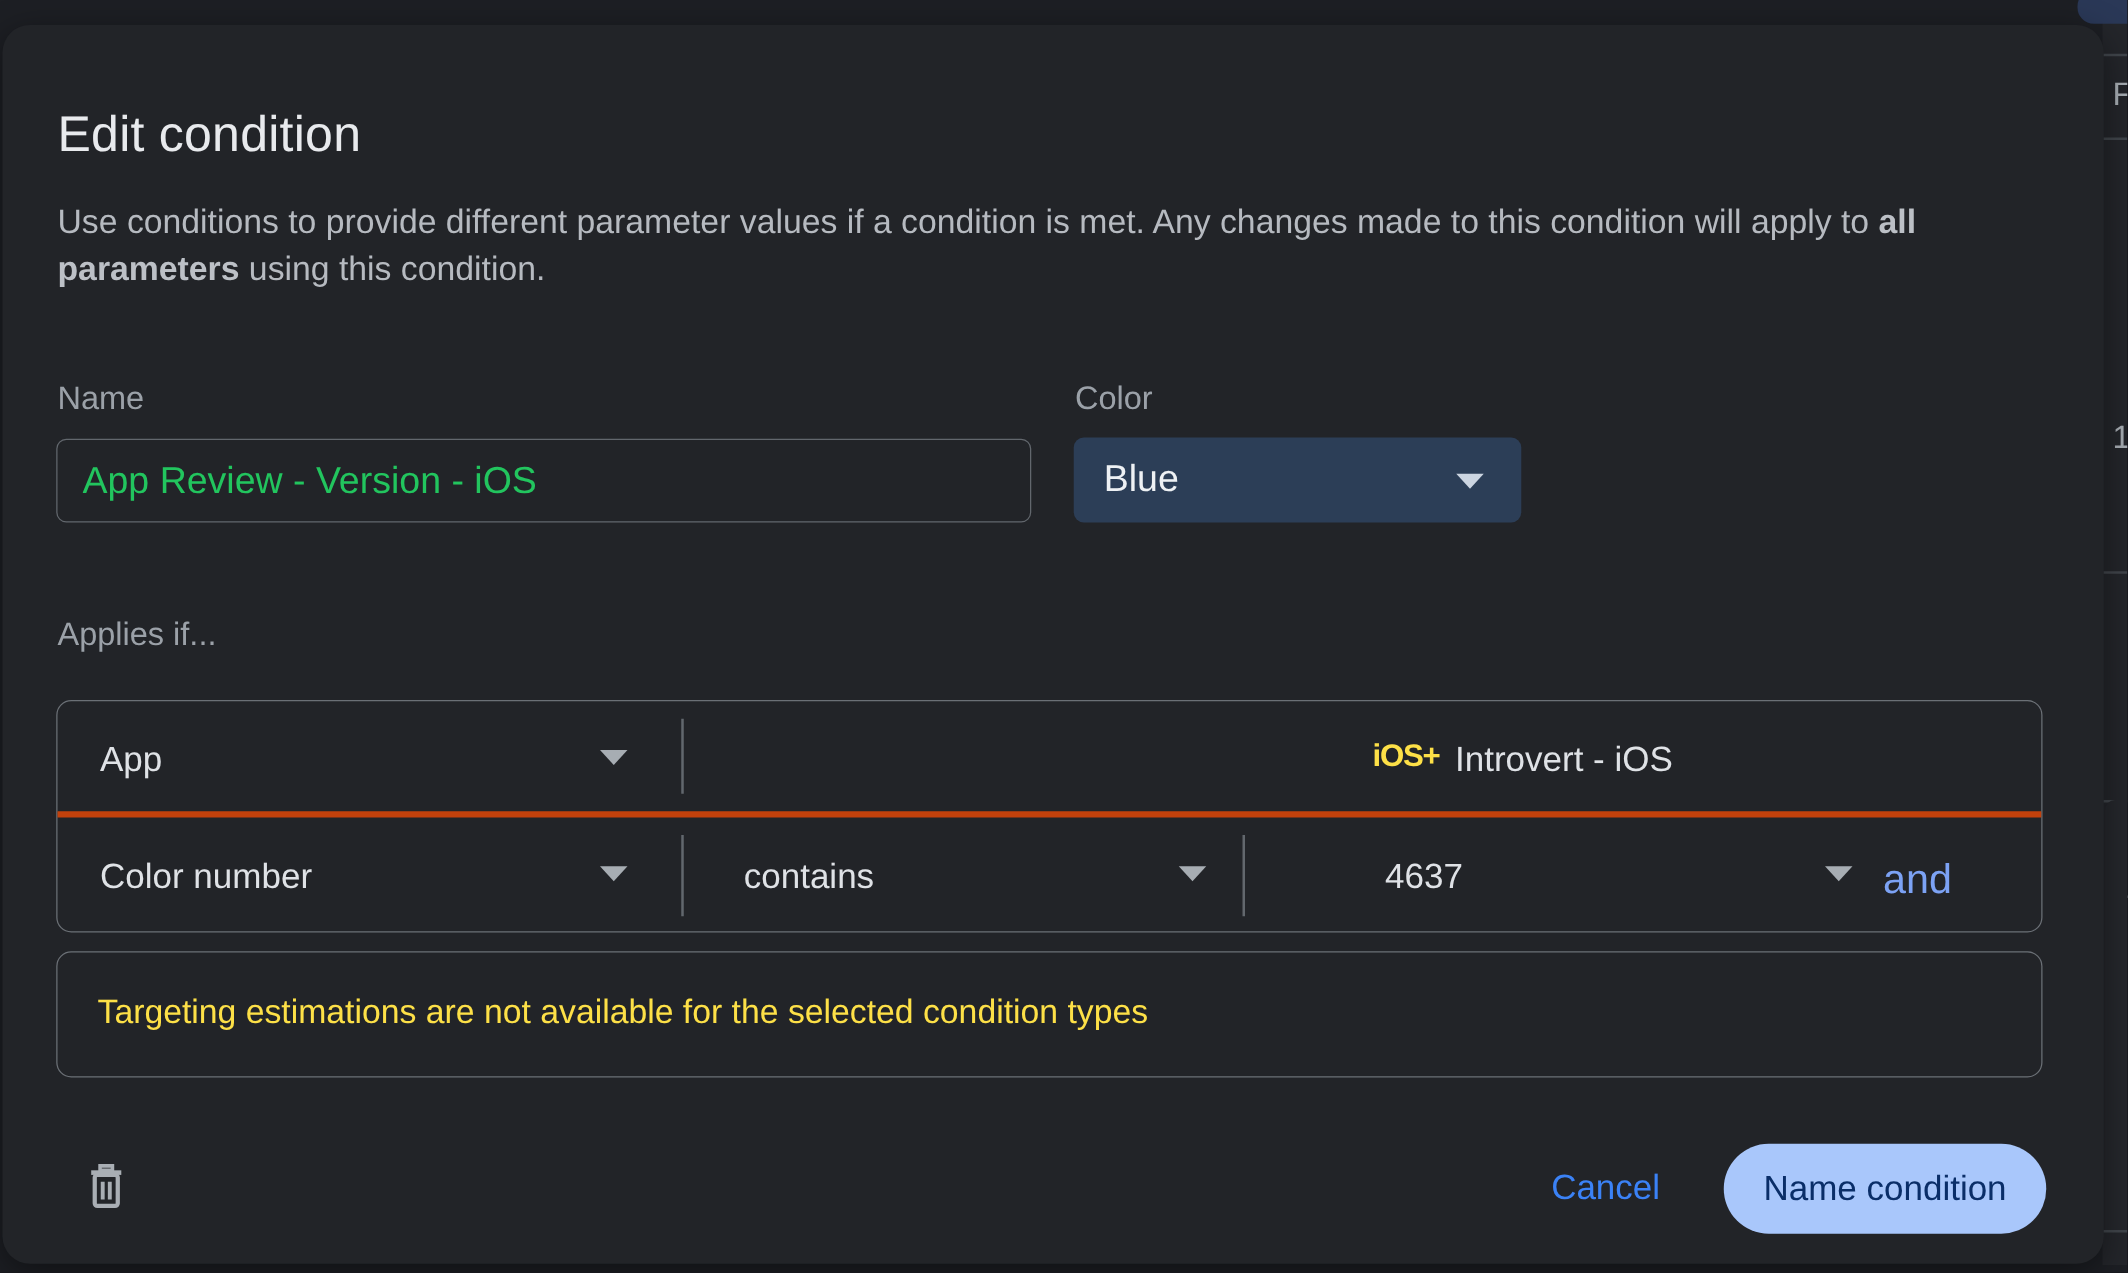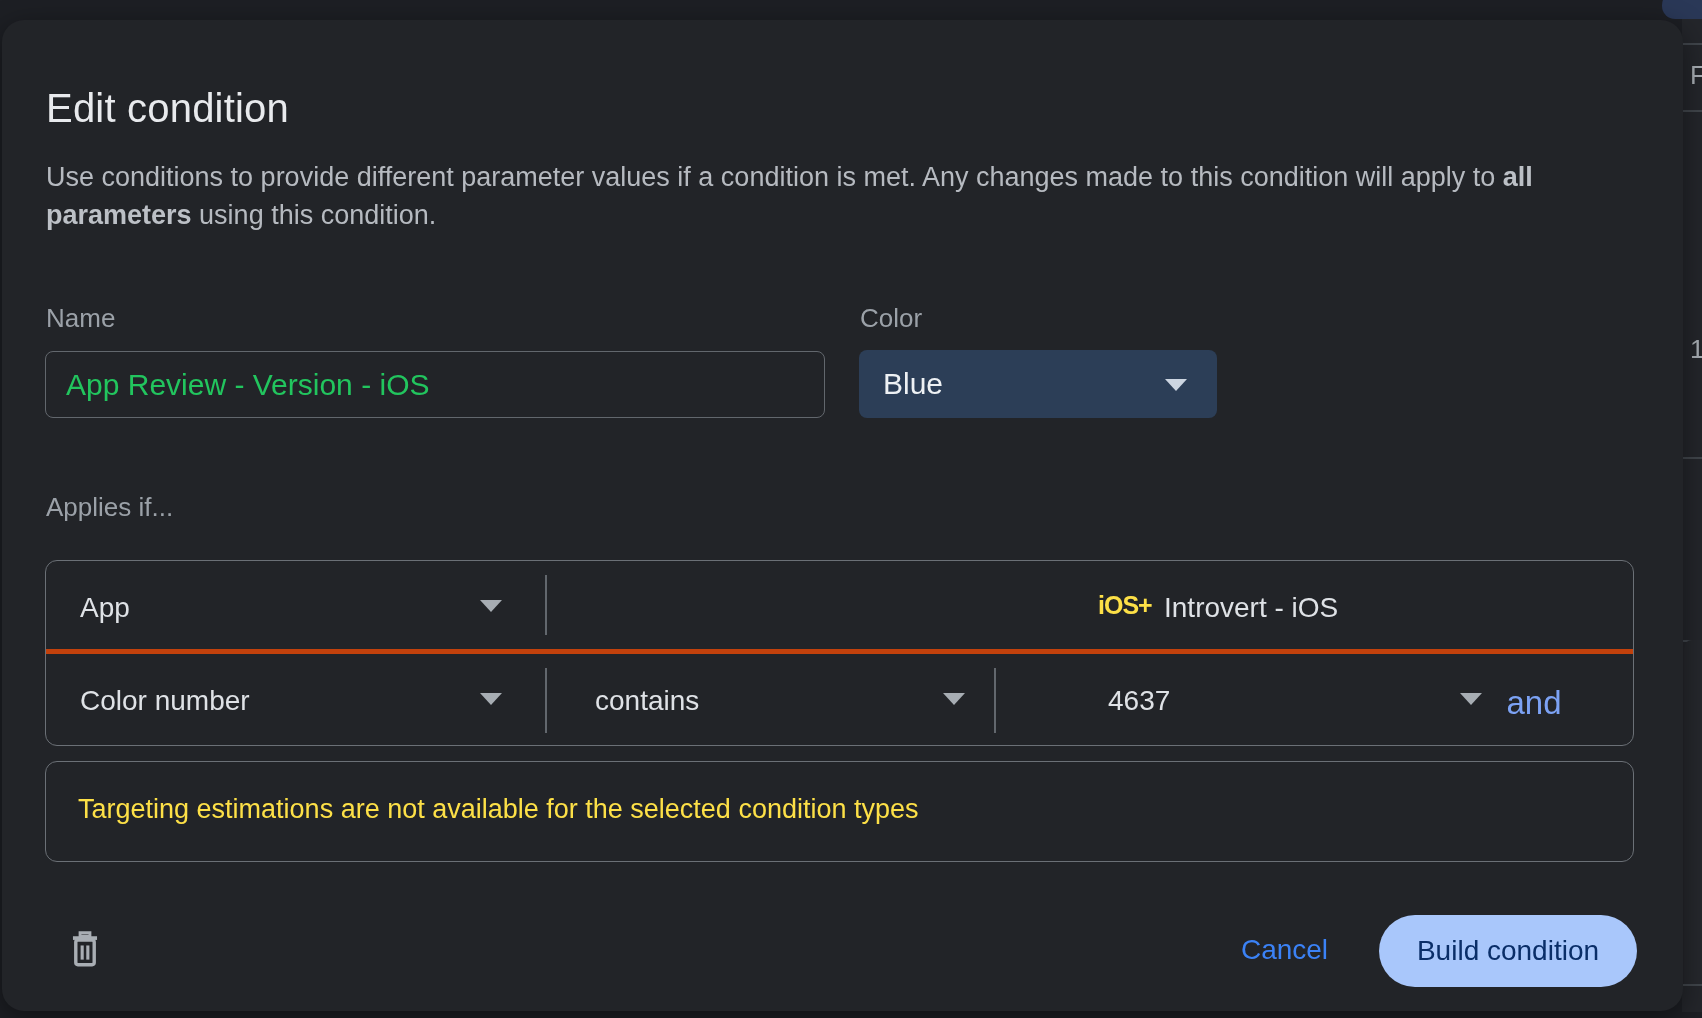--- a/index.html
+++ b/index.html
@@ -196,16 +196,16 @@
       <svg width="34" height="40" viewBox="0 0 24 28">
         <path d="M8.5 2.5 h7 v2.5 h-7 z" fill="none" stroke="#a9aeb4" stroke-width="2"></path>
         <rect x="3.5" y="5" width="17" height="2.6" fill="#a9aeb4"></rect>
         <rect x="5.5" y="7.6" width="13" height="17.5" rx="1.5" fill="none" stroke="#a9aeb4" stroke-width="2.4"></rect>
         <line x1="10" y1="11.5" x2="10" y2="21.5" stroke="#a9aeb4" stroke-width="2.2"></line>
         <line x1="14" y1="11.5" x2="14" y2="21.5" stroke="#a9aeb4" stroke-width="2.2"></line>
       </svg>
     </button>
 
     <button class="cancel-btn">Cancel</button>
-    <button class="save-btn" style="background: rgb(169, 199, 251); color: rgb(10, 46, 104);">Build condition</button>
+    <button class="save-btn" style="background: rgb(169, 199, 251); color: rgb(10, 46, 104);">Name condition</button>
 
   </div>
 </div>
 
 </body></html>

